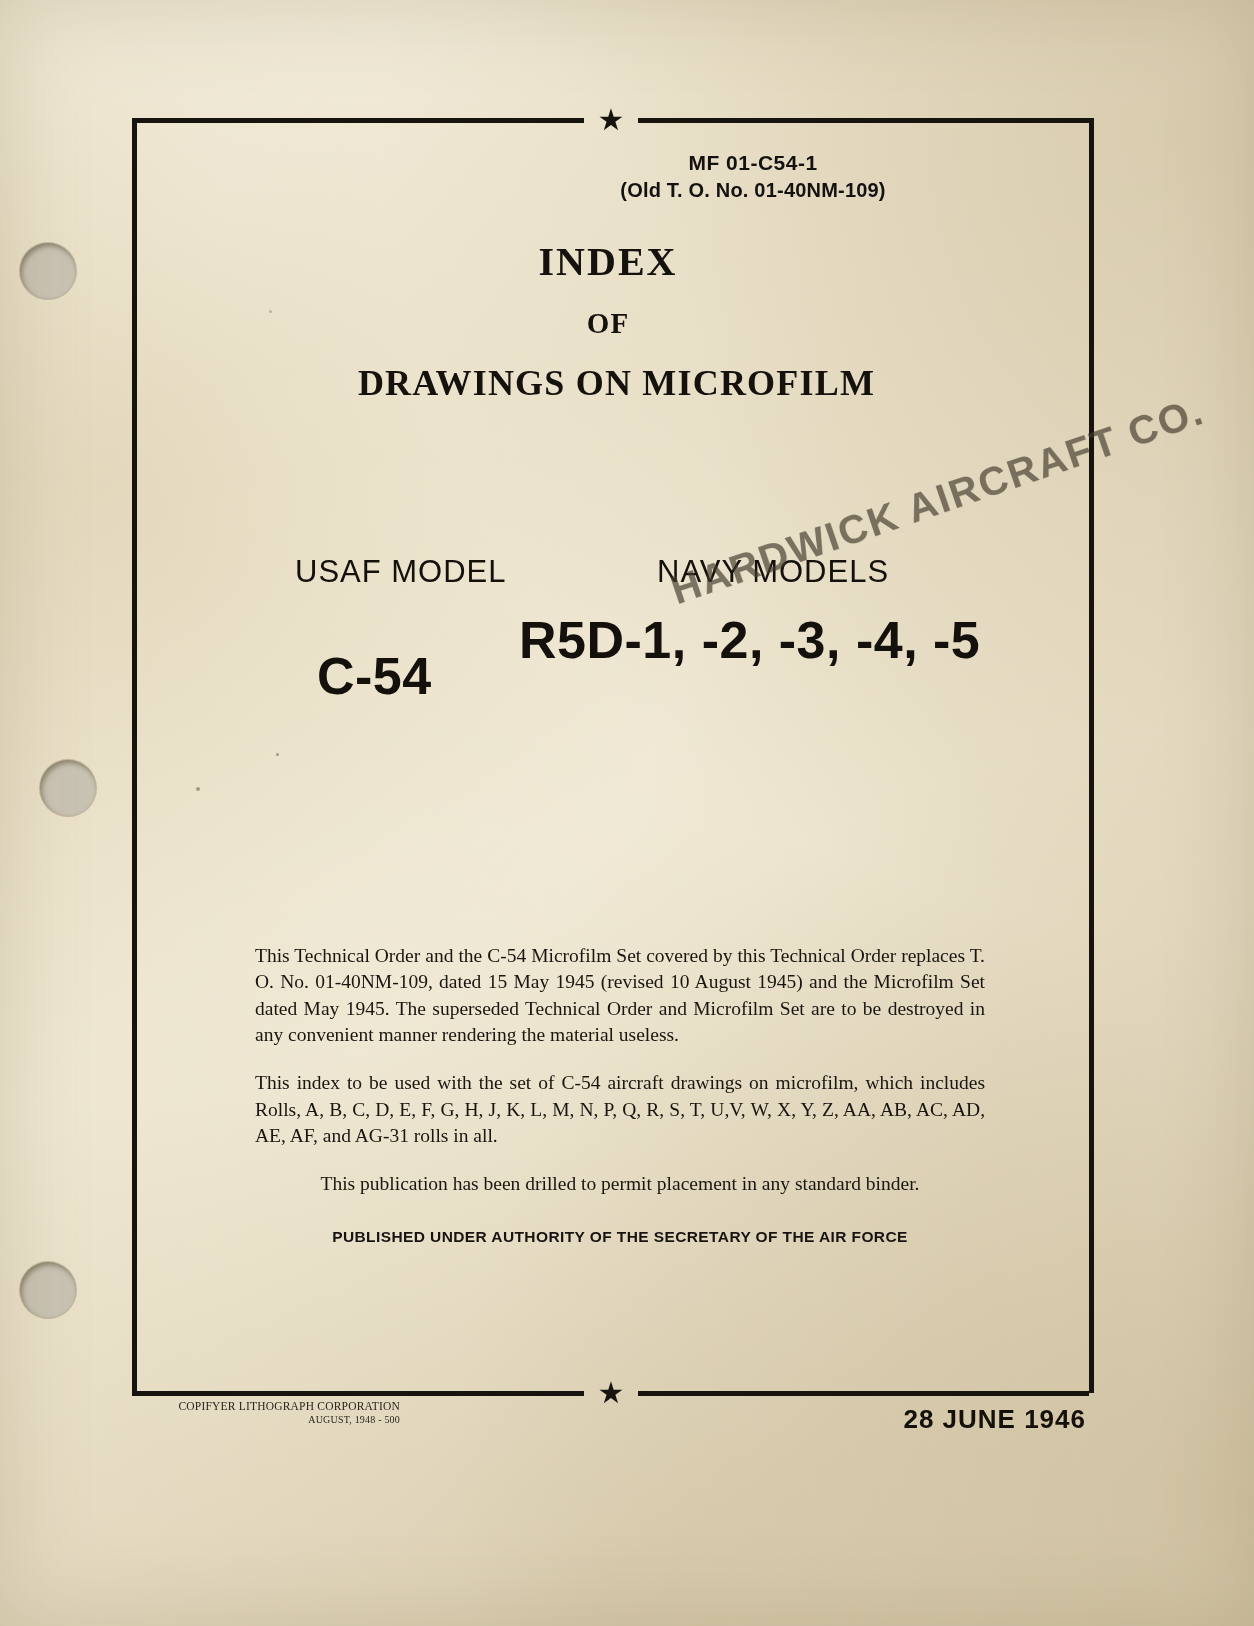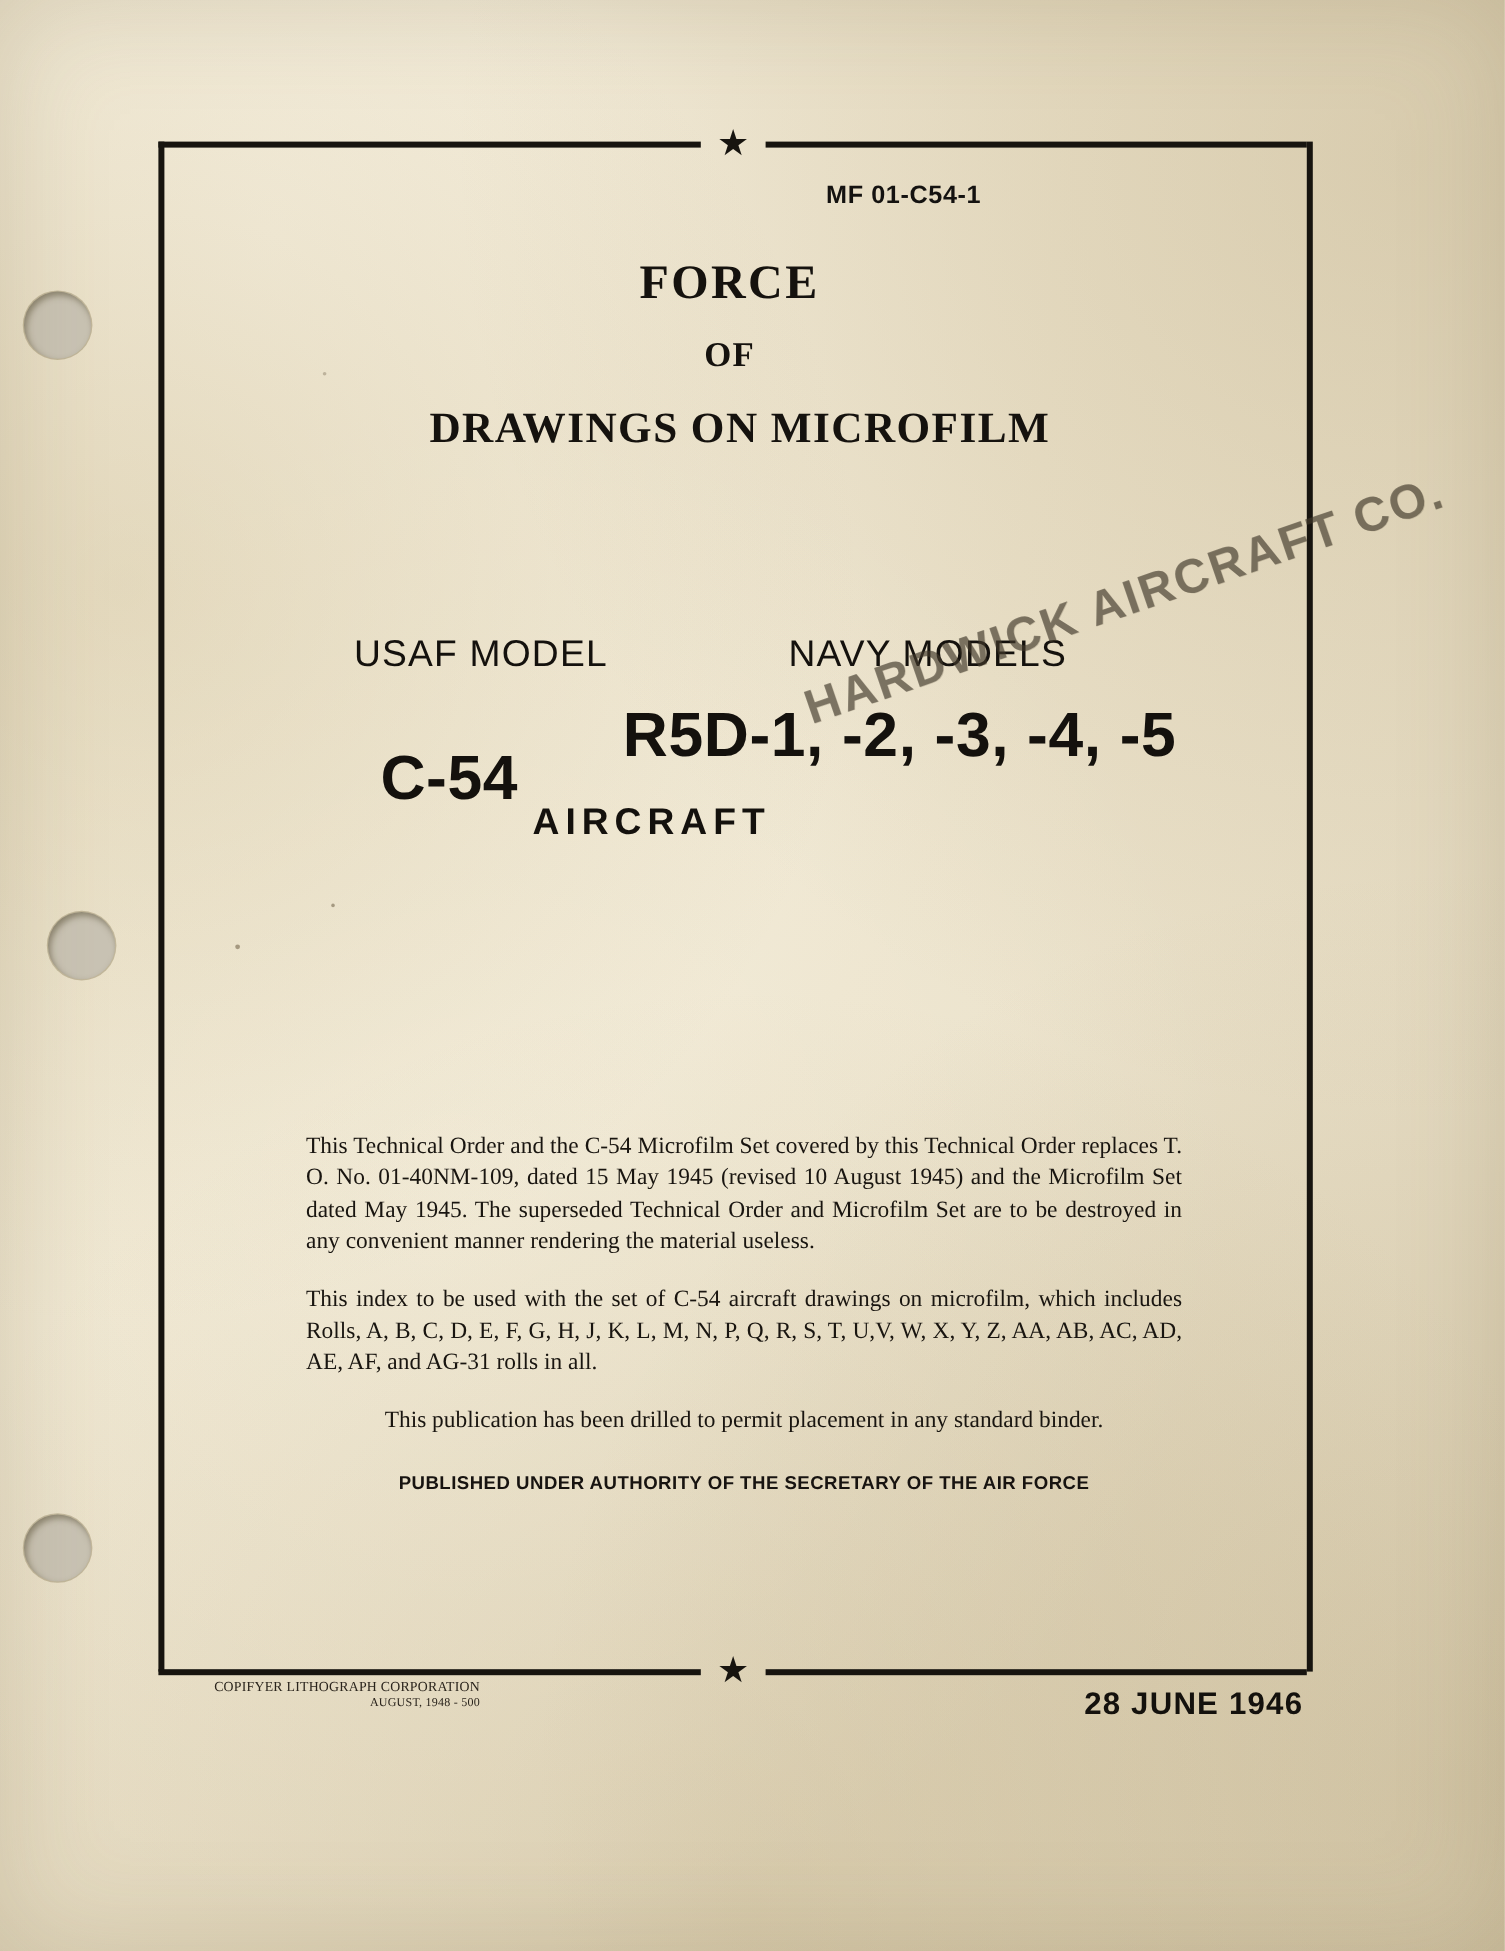--- a/index.html
+++ b/index.html
@@ -260,34 +260,34 @@
   <div class="rule-top right"></div>
   <div class="rule-bottom left"></div>
   <div class="rule-bottom right"></div>
   <div class="star top">★</div>
   <div class="star bottom">★</div>
 
   <div class="content">
 
     <div class="to-number">
       <div class="line1">MF 01-C54-1</div>
+      <div class="line2">(Old T. O. No. 01-40NM-109)</div>
     </div>
 
     <div class="title-block">
-      <div class="t-index">FORCE</div>
+      <div class="t-index">INDEX</div>
       <div class="t-of">OF</div>
       <div class="t-drawings">DRAWINGS ON MICROFILM</div>
     </div>
 
     <div class="models">
       <div class="m-usaf-label">USAF MODEL</div>
       <div class="m-usaf-value">C-54</div>
       <div class="m-navy-label">NAVY MODELS</div>
       <div class="m-navy-value">R5D-1, -2, -3, -4, -5</div>
-      <div class="m-aircraft">AIRCRAFT</div>
     </div>
 
     <div class="stamp">HARDWICK AIRCRAFT CO.</div>
 
     <div class="body-text">
       <div class="para">This Technical Order and the C-54 Microfilm Set covered by this Technical Order replaces T. O. No. 01-40NM-109, dated 15 May 1945 (revised 10 August 1945) and the Microfilm Set dated May 1945. The superseded Technical Order and Microfilm Set are to be destroyed in any convenient manner rendering the material useless.</div>
       <div class="para">This index to be used with the set of C-54 aircraft drawings on microfilm, which includes Rolls, A, B, C, D, E, F, G, H, J, K, L, M, N, P, Q, R, S, T, U,V, W, X, Y, Z, AA, AB, AC, AD, AE, AF, and AG-31 rolls in all.</div>
       <div class="para drilled">This publication has been drilled to permit placement in any standard binder.</div>
       <div class="authority">PUBLISHED UNDER AUTHORITY OF THE SECRETARY OF THE AIR FORCE</div>
     </div>

